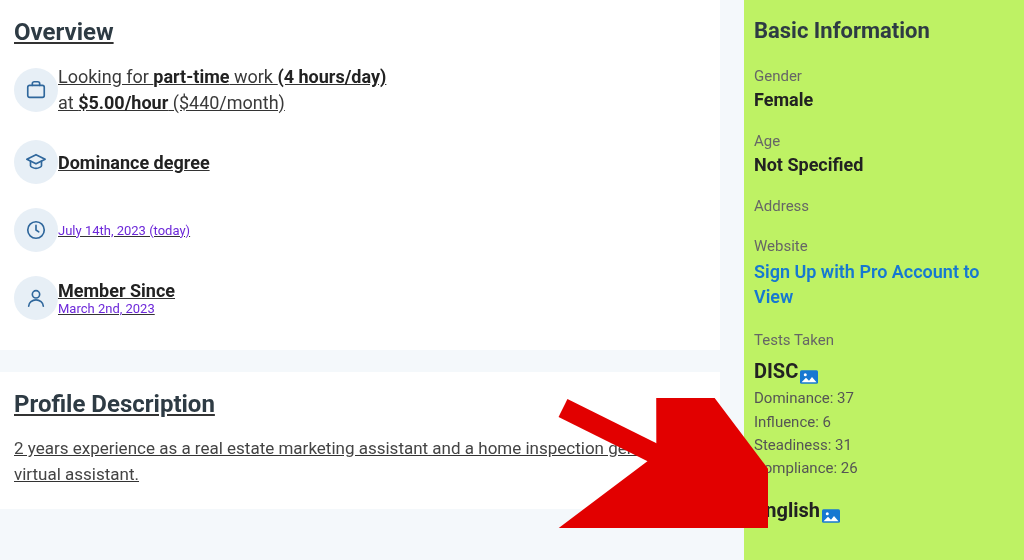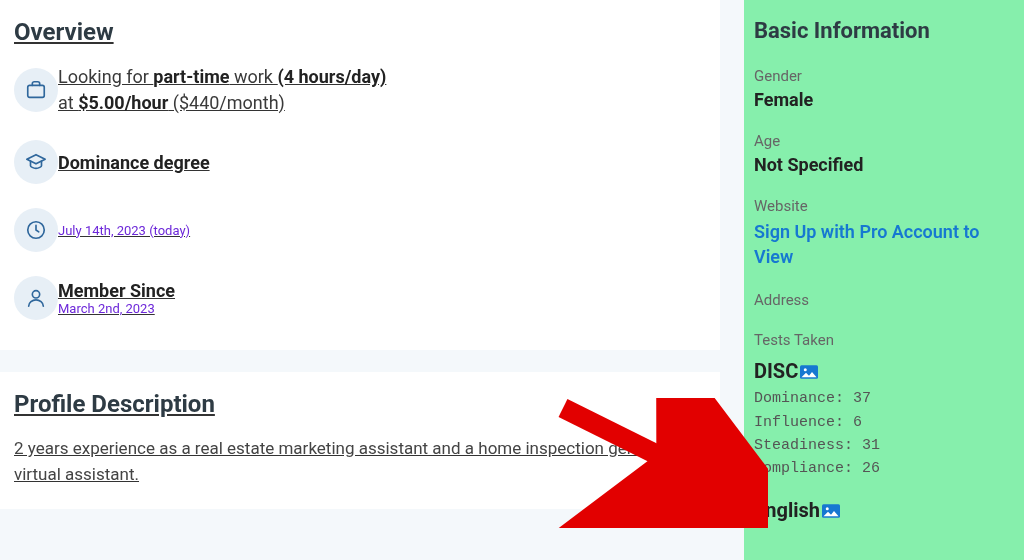--- a/index.html
+++ b/index.html
@@ -76,21 +76,21 @@
     color: #6d28d9;
   }
   .profile-desc {
     font-size: 17px;
     line-height: 1.5;
     color: #444;
   }
   
   .side-col {
     width: 280px;
-    background: #86efac;
+    background: #bef264;
     padding: 18px 10px 0 10px;
   }
   .side-title {
     font-size: 22px;
     font-weight: 700;
     color: #2e3b44;
     margin-bottom: 24px;
   }
   .info-block { margin-bottom: 22px; }
   .info-label {
@@ -105,21 +105,21 @@
   }
   .info-link {
     font-size: 18px;
     font-weight: 600;
     color: #1678d1;
     line-height: 1.4;
     cursor: pointer;
   }
   .test-head {
     display: flex;
-    align-items: center;
+    align-items: flex-end;
     gap: 2px;
   }
   .test-name {
     font-size: 20px;
     font-weight: 700;
     color: #222;
   }
   .img-icon {
     width: 18px;
     height: 14px;
@@ -128,21 +128,20 @@
   .img-icon svg {
     width: 100%;
     height: 100%;
     fill: #1678d1;
   }
   .test-scores {
     margin-top: 4px;
     font-size: 15px;
     color: #555;
     line-height: 1.55;
-    font-family: Liberation Mono, monospace;
   }
   .test-block { margin-bottom: 18px; }
   
   .arrow {
     position: absolute;
     left: 548px;
     top: 398px;
     pointer-events: none;
   }
   .arrow svg {
@@ -228,26 +227,26 @@
       <div class="info-label">Gender</div>
       <div class="info-value">Female</div>
     </div>
 
     <div class="info-block">
       <div class="info-label">Age</div>
       <div class="info-value">Not Specified</div>
     </div>
 
     <div class="info-block">
+      <div class="info-label">Address</div>
+    </div>
+
+    <div class="info-block">
       <div class="info-label">Website</div>
       <div class="info-link">Sign Up with Pro Account to View</div>
-    </div>
-
-    <div class="info-block">
-      <div class="info-label">Address</div>
     </div>
 
     <div class="info-block" style="margin-bottom:10px;">
       <div class="info-label">Tests Taken</div>
     </div>
 
     <div class="test-block">
       <div class="test-head">
         <span class="test-name">DISC</span>
         <span class="img-icon">

